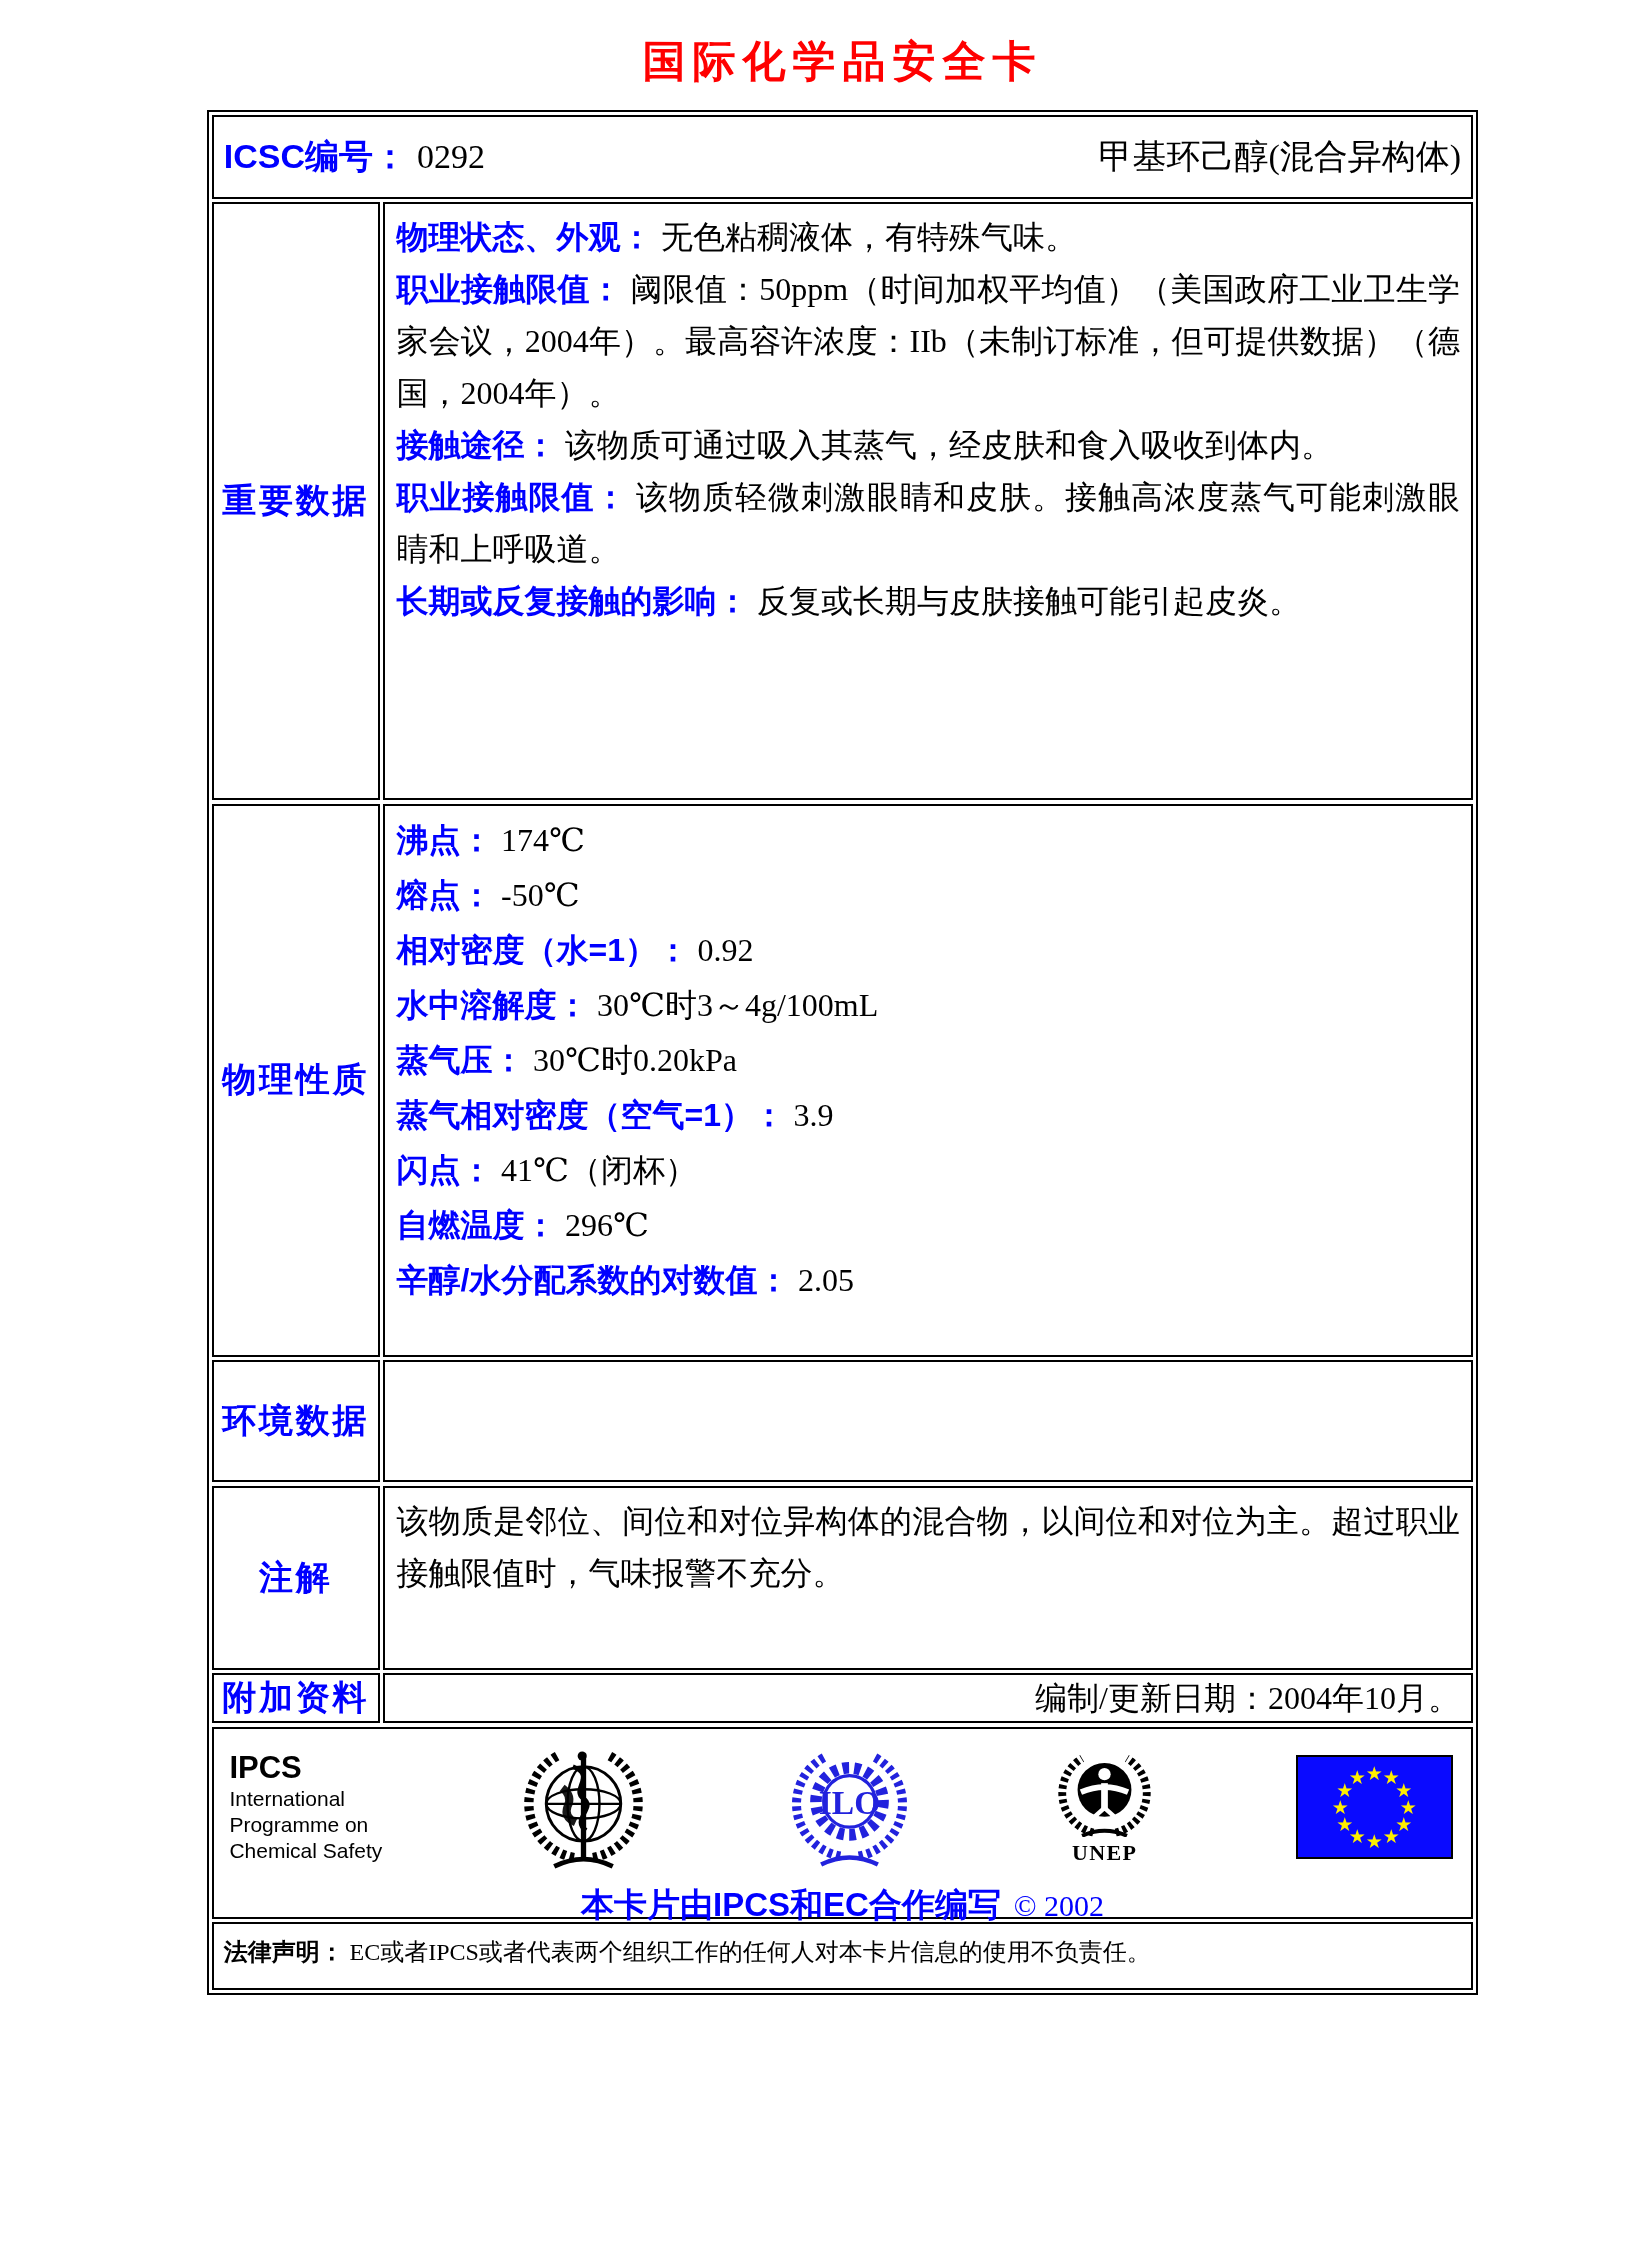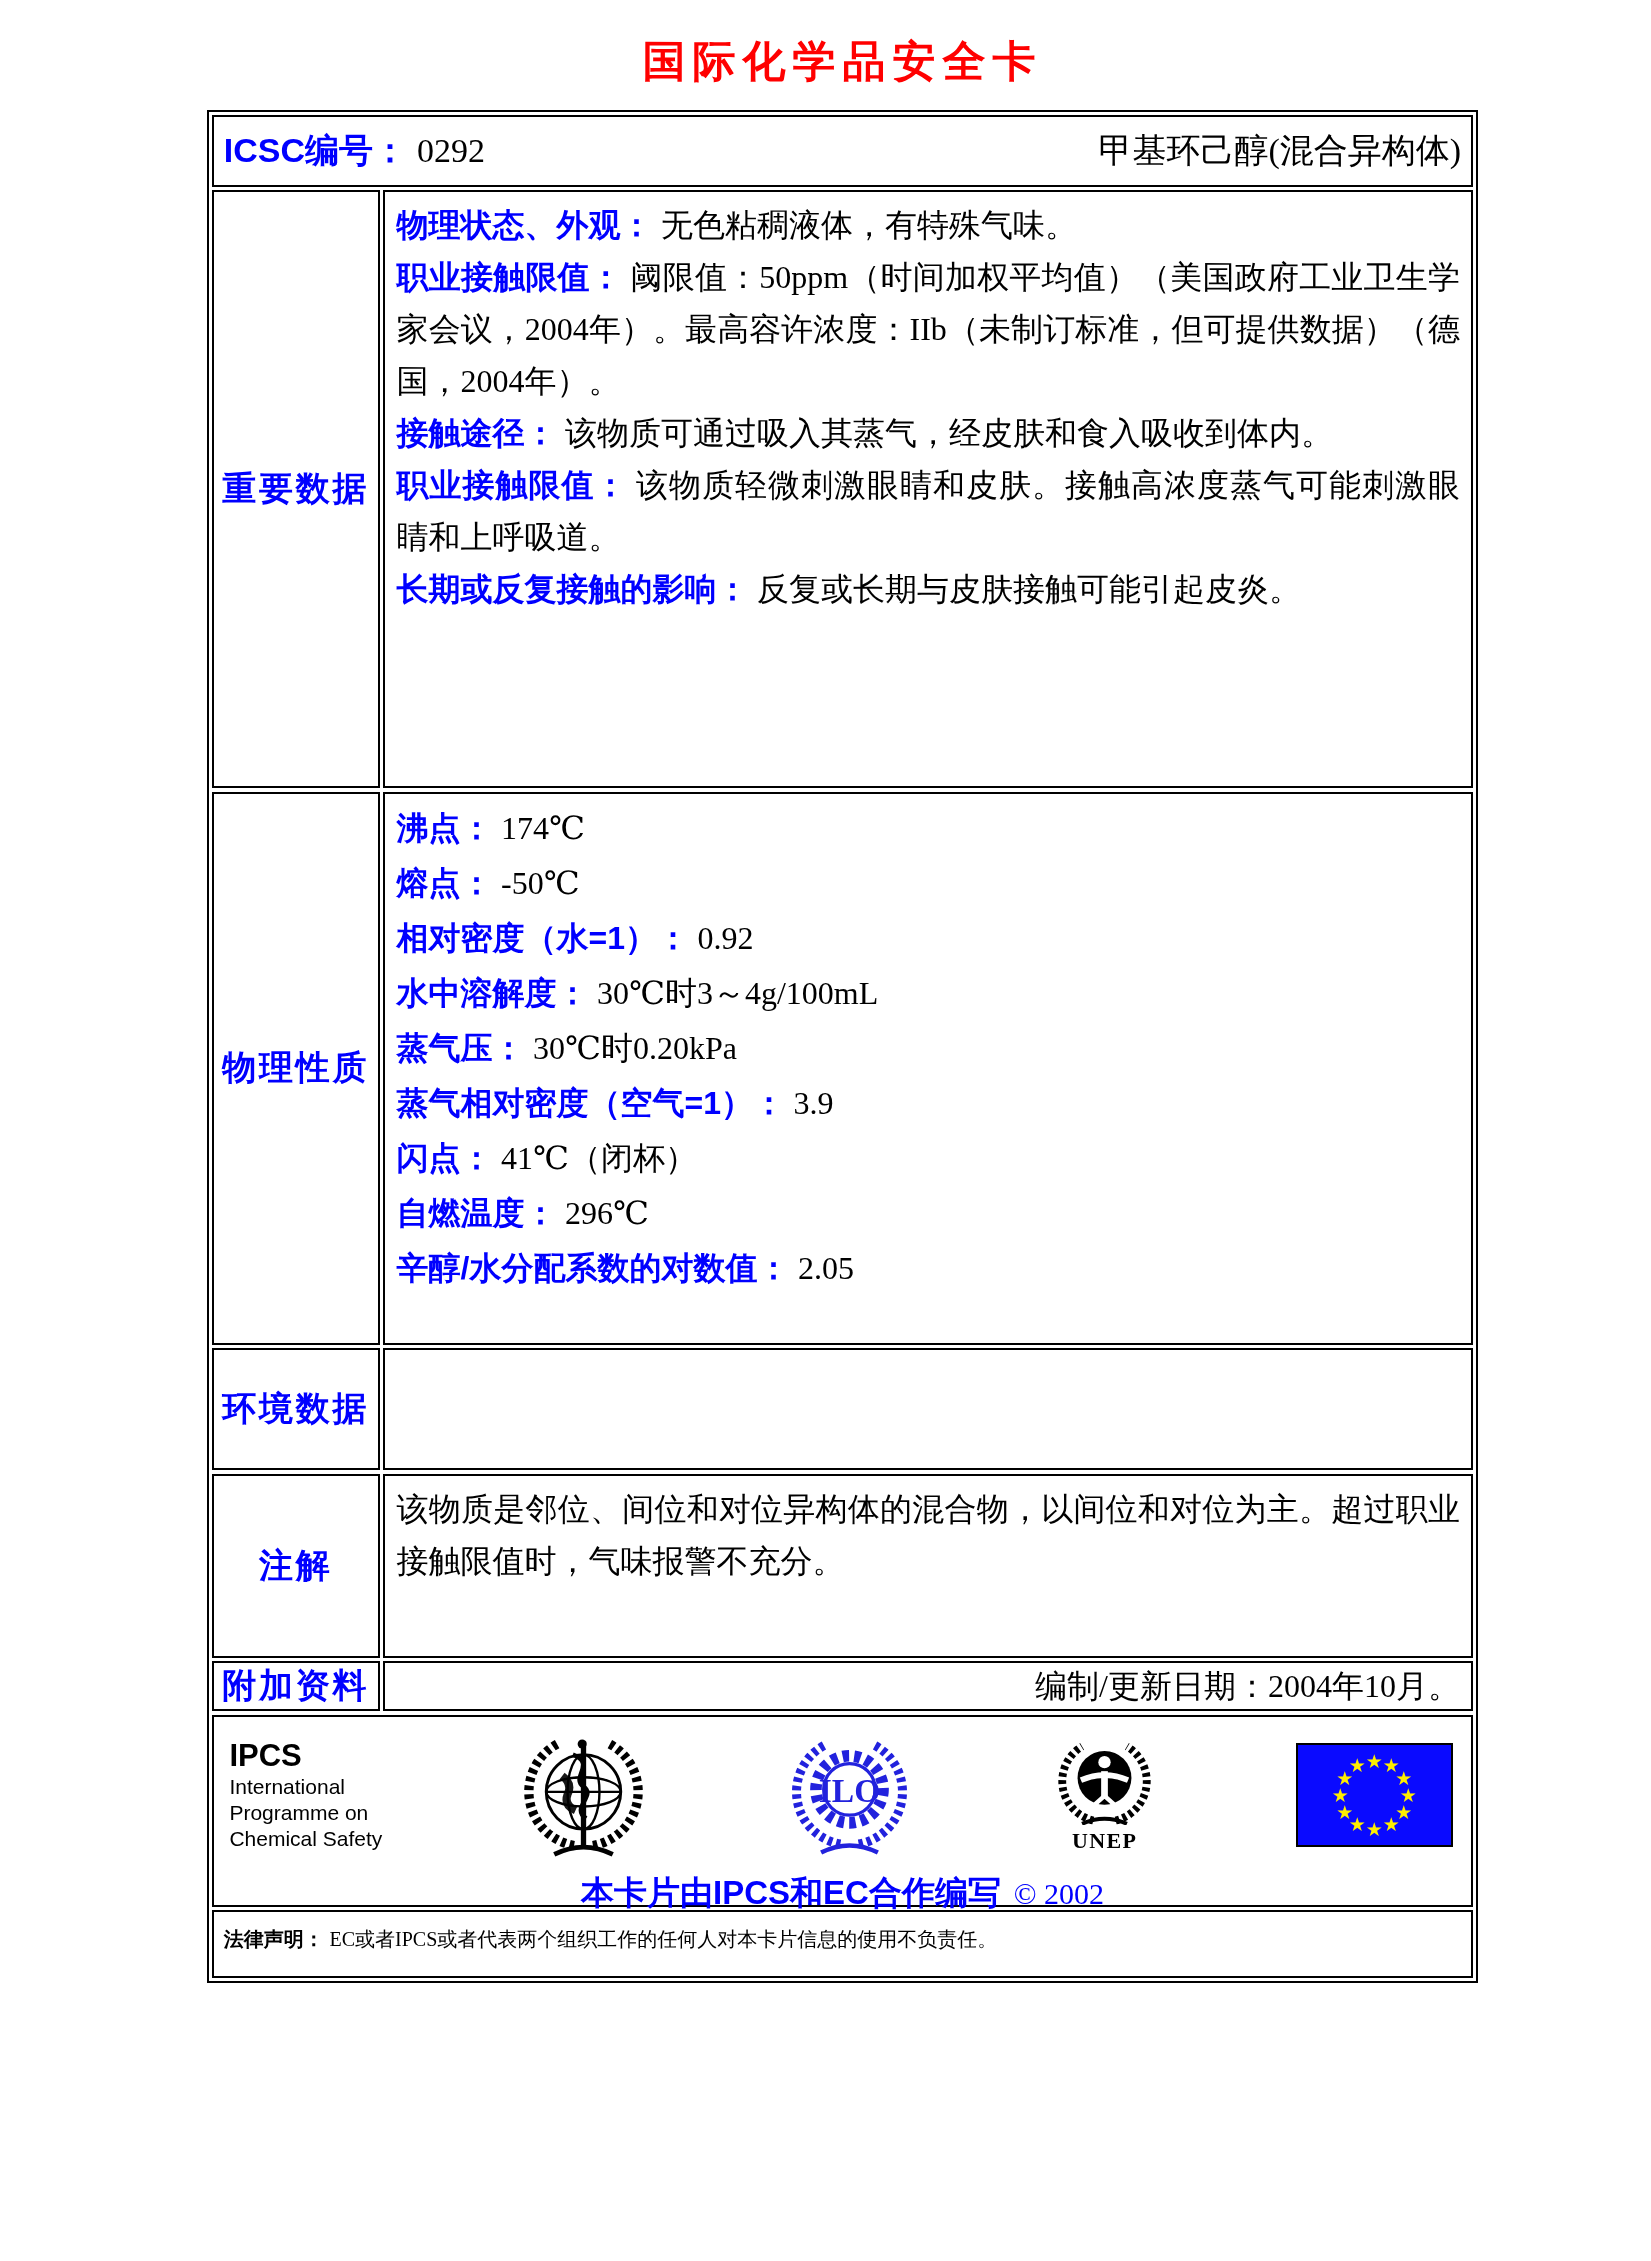--- a/index.html
+++ b/index.html
@@ -34,21 +34,21 @@
   .label-cell {
     flex: 0 0 168px; width: 168px;
     display: flex; align-items: center; justify-content: center;
     color: #0000FF;
     font-family: "Liberation Sans", "DejaVu Sans", sans-serif;
     font-size: 34px; font-weight: 600; letter-spacing: 2.8px;
   }
   .content-cell { flex: 1; padding: 7px 11.3px; overflow: hidden; }
 
   .header-cell {
-    height: 72px; width: 100%;
+    height: 84px; width: 100%;
     display: flex; align-items: center; justify-content: space-between;
     padding: 0 10px; box-sizing: border-box;
     font-size: 34px;
     gap: 32px;
   }
   .icsc-label {
     color: #0000FF; font-weight: bold;
     font-family: "Liberation Sans", "DejaVu Sans", sans-serif;
   }
   .icsc-number { color: #000; margin-left: 10px; }
@@ -95,21 +95,21 @@
   .caption { text-align: center; margin-top: 7px; }
   .caption-main {
     color: #0000FF; font-weight: bold; font-size: 33px;
     font-family: "Liberation Sans", "DejaVu Sans", sans-serif;
   }
   .caption-copy { color: #0000FF; font-size: 30px; margin-left: 12.7px; }
 
   .legal-cell {
     height: 68px; width: 100%;
     padding: 8.5px 10px; box-sizing: border-box;
-    font-size: 20px; line-height: 37px;
+    font-size: 24px; line-height: 37px;
   }
   .legal-label {
     color: #000; font-weight: bold;
     font-family: "Liberation Sans", "DejaVu Sans", sans-serif;
     margin-right: 5.7px;
   }
 </style>
 </head>
 <body>
 

